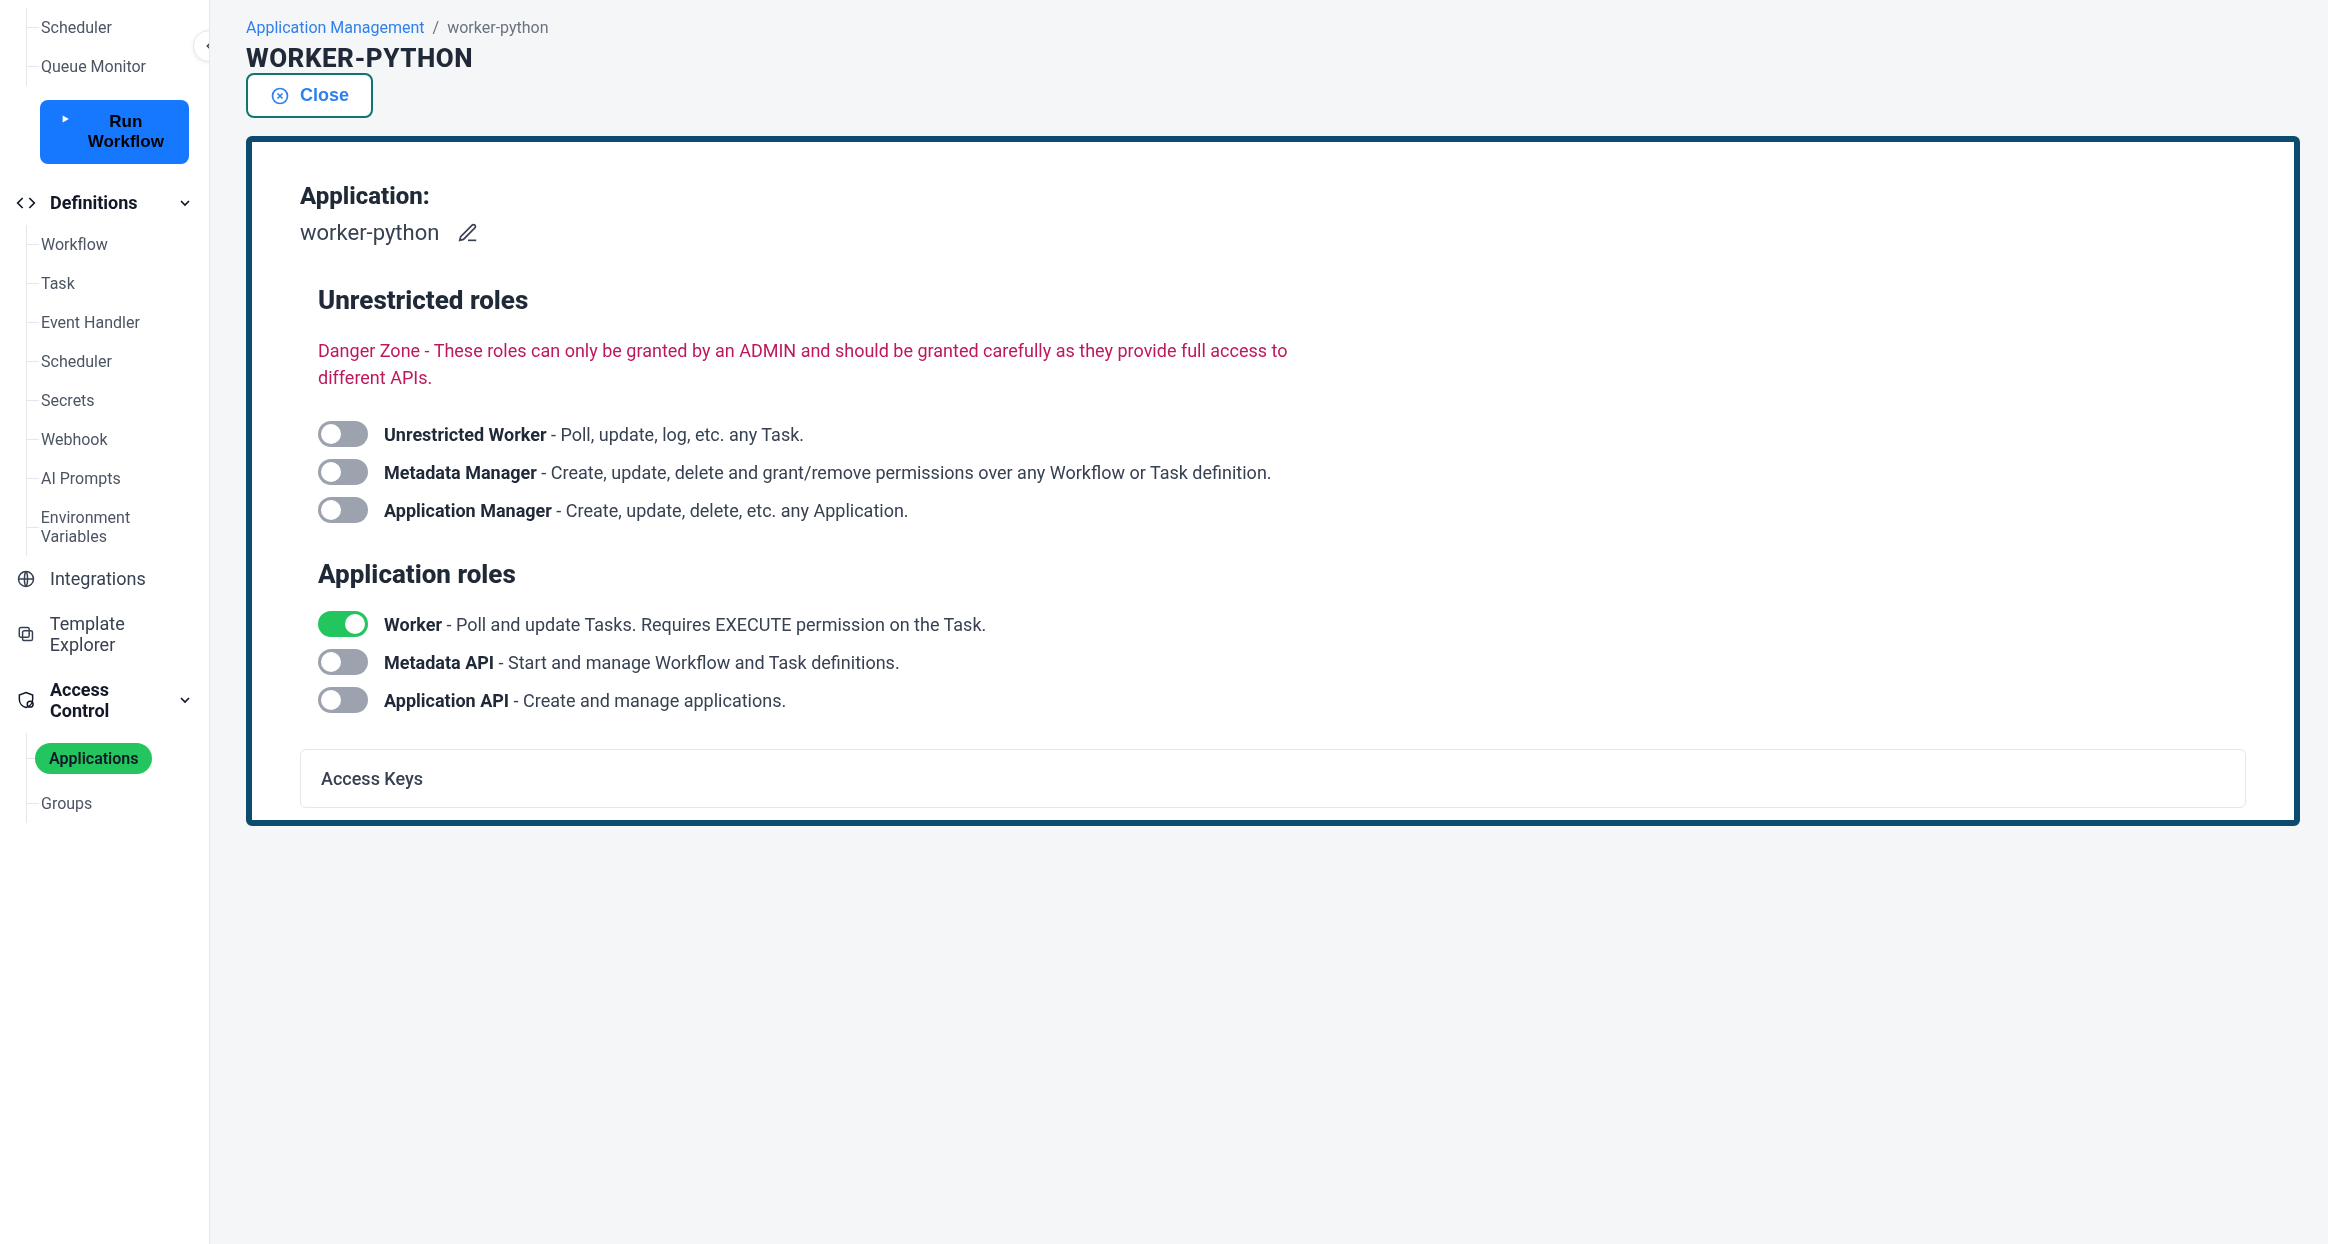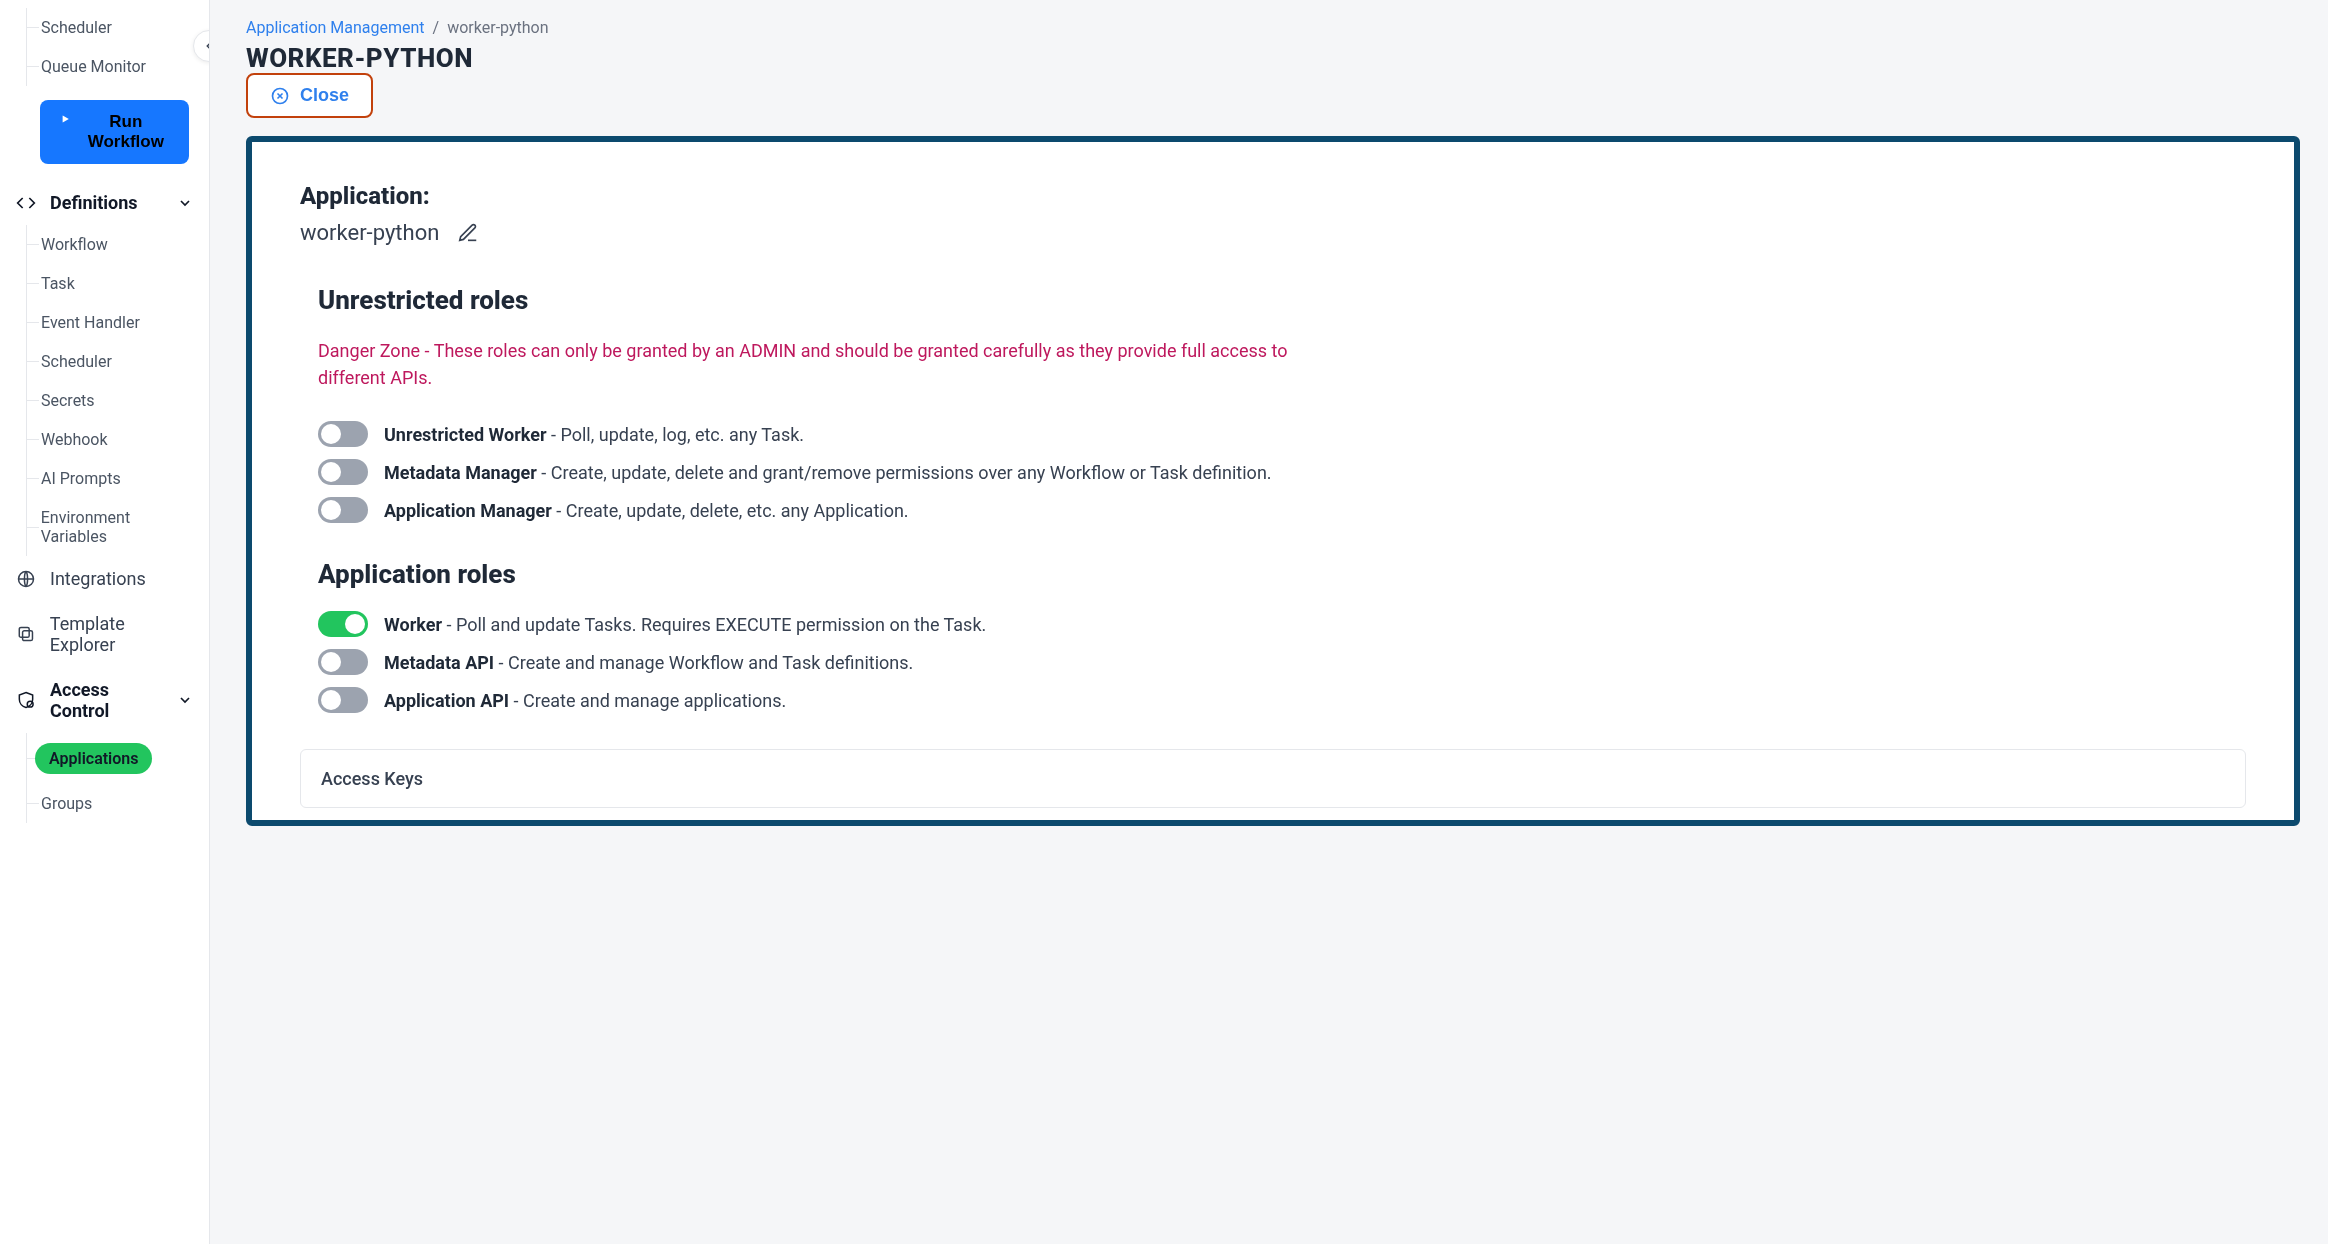--- a/index.html
+++ b/index.html
@@ -124,21 +124,21 @@
     margin-top: 2px;
   }
   .breadcrumb a { color: #2f80ed; text-decoration: none; cursor:pointer; }
   .page-title {
     font-size: 26px;
     font-weight: 800;
     letter-spacing: .5px;
     margin-top: 6px;
   }
   .close-btn {
-    border: 2px solid #c2410c;
+    border: 2px solid #0f766e;
     color: #2f80ed;
     background: #fff;
     border-radius: 8px;
     padding: 10px 22px;
     font-size: 18px;
     font-weight: 700;
     display: flex;
     align-items: center;
     gap: 10px;
     cursor: pointer;
@@ -343,21 +343,21 @@
       <div class="role-row">
         <div class="toggle on">
             <div class="knob"></div>
           </div>
         <div><span class="role-name">Worker</span><span class="role-desc"> - Poll and update Tasks. Requires EXECUTE permission on the Task.</span></div>
       </div>
       <div class="role-row">
         <div class="toggle">
             <div class="knob"></div>
           </div>
-        <div><span class="role-name">Metadata API</span><span class="role-desc"> - Create and manage Workflow and Task definitions.</span></div>
+        <div><span class="role-name">Metadata API</span><span class="role-desc"> - Start and manage Workflow and Task definitions.</span></div>
       </div>
       <div class="role-row">
         <div class="toggle">
             <div class="knob"></div>
           </div>
         <div><span class="role-name">Application API</span><span class="role-desc"> - Create and manage applications.</span></div>
       </div>
     </div>
 
     <div class="access-keys-card">

